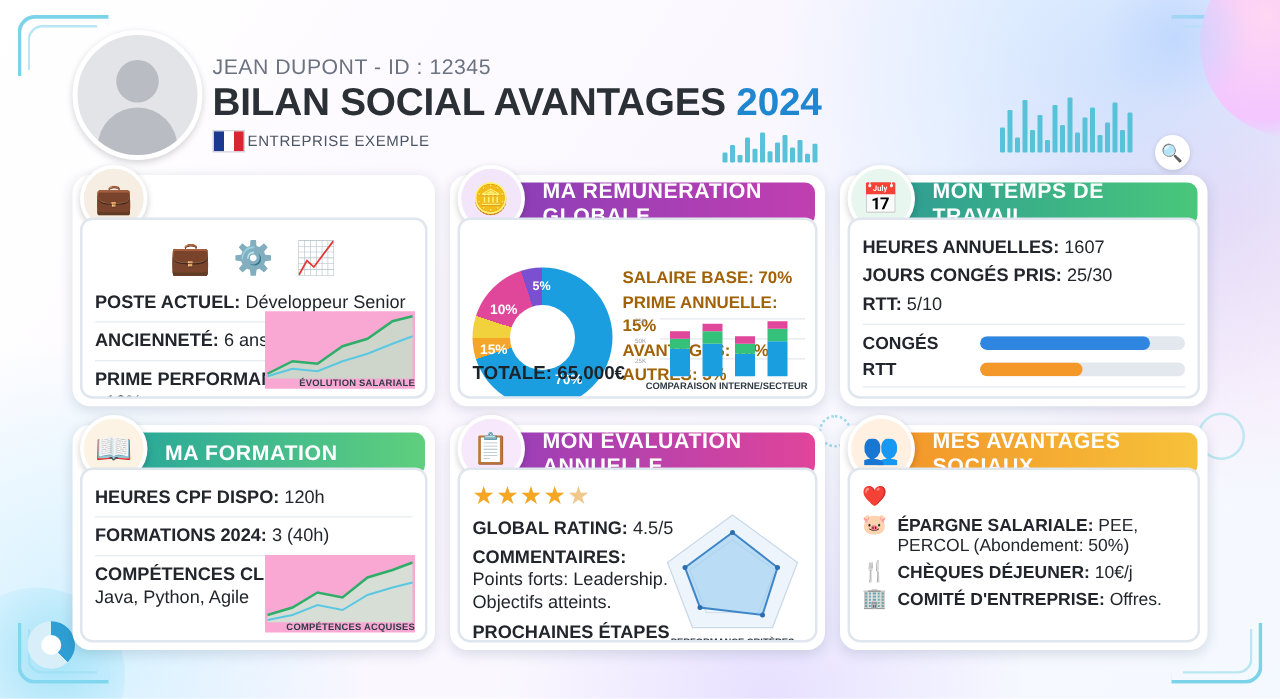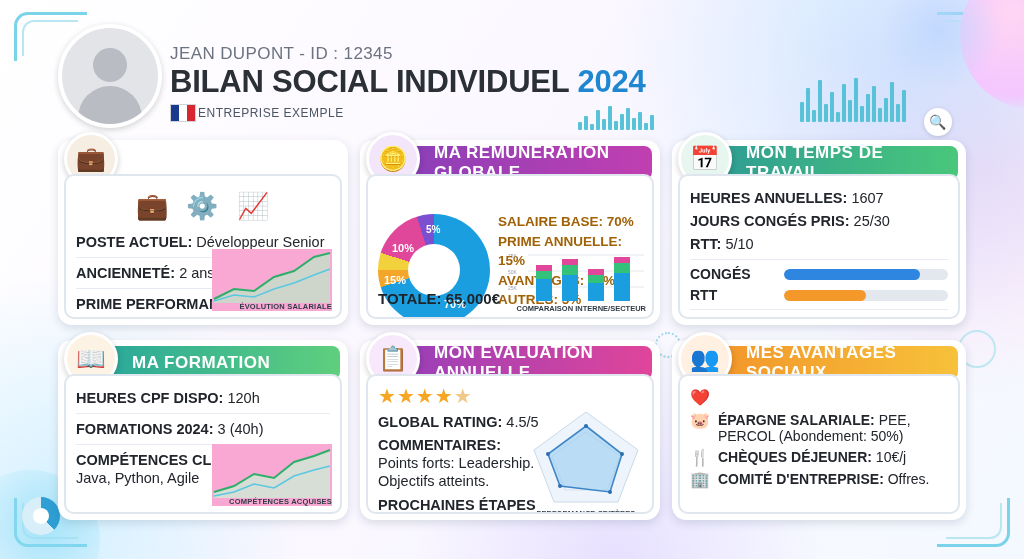--- a/index.html
+++ b/index.html
@@ -146,21 +146,21 @@
   <div class="dotring d2"></div>
   <div class="pie-deco"></div>
 
   <div class="header">
     <div class="avatar">
       <div class="head"></div>
       <div class="body"></div>
     </div>
     <div class="hdr-id">JEAN DUPONT - ID : 12345</div>
     <div class="hdr-title">
-      <span>BILAN SOCIAL INDIVIDUEL</span>
+      <span>BILAN SOCIAL AVANTAGES</span>
       <span class="year">2024</span>
     </div>
     <div class="flag"></div>
     <div class="hdr-comp">ENTREPRISE EXEMPLE</div>
   </div>
 
   <div class="bars-deco bars1">
     <span style="height:8px"></span>
       <span style="height:14px"></span>
       <span style="height:6px"></span>
@@ -205,21 +205,21 @@
         <span>⚙️</span>
         <span>📈</span>
       </div>
       <div class="line">
         <b>POSTE ACTUEL:</b>
         <span>Développeur Senior</span>
       </div>
       <div class="sep"></div>
       <div class="line">
         <b>ANCIENNETÉ:</b>
-        <span>2 ans</span>
+        <span>6 ans</span>
       </div>
       <div class="sep"></div>
       <div class="line">
         <b>PRIME PERFORMANCE:</b><br>
         <span>+10%</span>
       </div>
       <div class="minichart">
         <svg width="120" height="54" viewBox="0 0 120 54">
           <polyline points="2,50 22,40 42,42 62,28 82,22 102,8 118,4 118,54 2,54" fill="#bfe6c9" opacity=".75"></polyline>
           <polyline points="2,50 22,40 42,42 62,28 82,22 102,8 118,4" fill="none" stroke="#2fae6a" stroke-width="2"></polyline>

